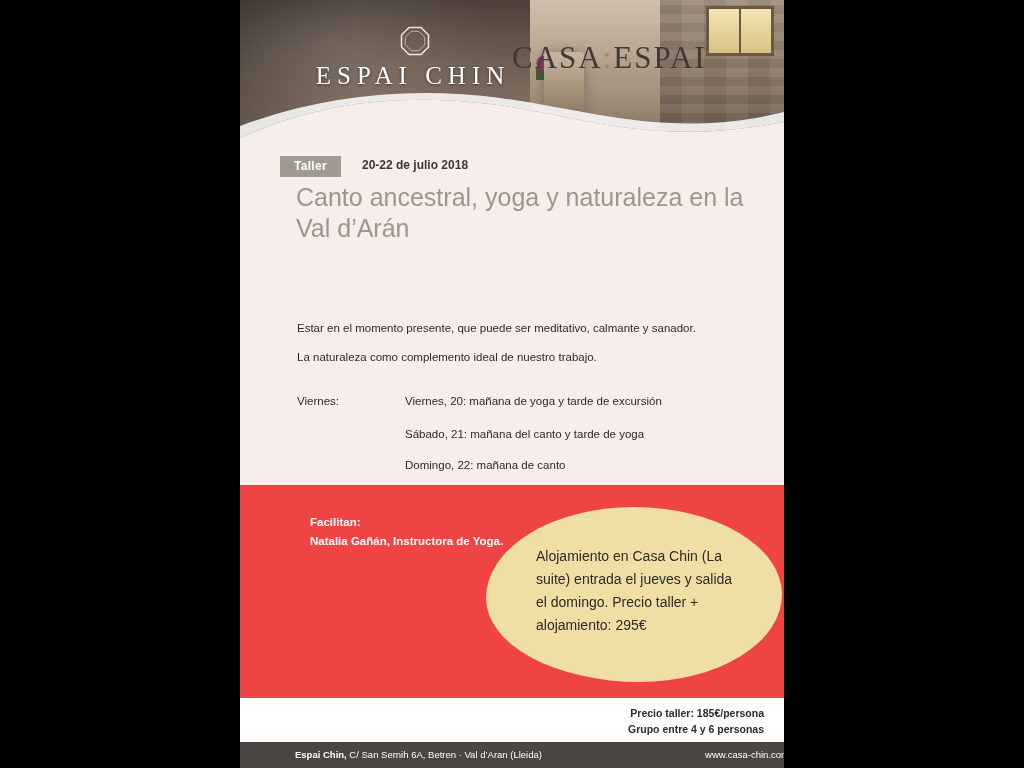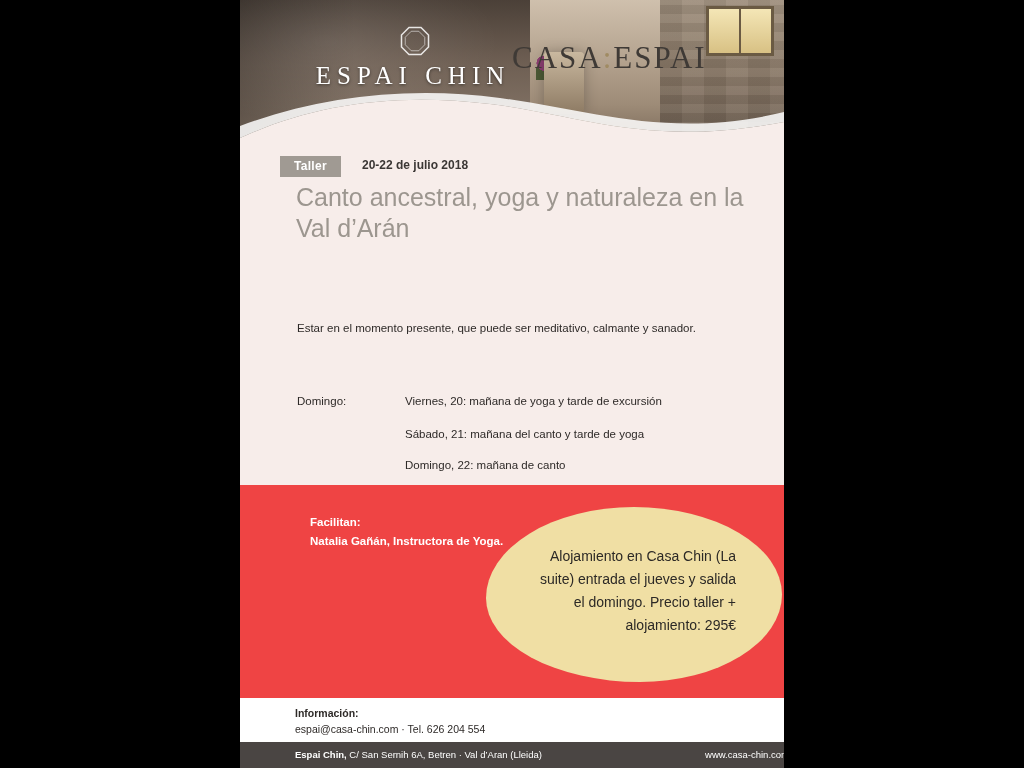--- a/index.html
+++ b/index.html
@@ -207,21 +207,21 @@
     position: absolute;
     left: 246px; top: 22px;
     width: 296px; height: 175px;
     background: #f0dfa4;
     border-radius: 50% 50% 48% 52% / 52% 50% 50% 48%;
   }
   .blob-text {
     position: absolute;
     left: 296px; top: 60px;
     width: 200px;
-    text-align: right;
+    text-align: left;
     color: #2c2926;
     font-size: 14px;
     line-height: 23px;
   }
 
   
   .footer-info {
     position: absolute;
     left: 0; top: 698px;
     width: 544px; height: 44px;
@@ -296,40 +296,41 @@
 
       <div class="logo-casa"><span>CASA</span><span class="sep">:</span><span>ESPAI</span></div>
     </div>
 
     <div class="body-area">
       <div class="badge">Taller</div>
       <div class="date">20-22 de julio 2018</div>
       <div class="title">Canto ancestral, yoga y naturaleza en la Val d’Arán</div>
 
       <div class="para" id="para2">Estar en el momento presente, que puede ser meditativo, calmante y sanador.</div>
-
-      <div class="prog-label">Domingo:</div>
+      <div class="para" id="para3">La naturaleza como complemento ideal de nuestro trabajo.</div>
+
+      <div class="prog-label">Viernes:</div>
       <div class="prog-item" id="prog0">Viernes, 20: mañana de yoga y tarde de excursión</div>
       <div class="prog-item" id="prog1">Sábado, 21: mañana del canto y tarde de yoga</div>
       <div class="prog-item" id="prog2">Domingo, 22: mañana de canto</div>
     </div>
 
     <div class="grey-area">
       <div class="facilitan">
         <div>Facilitan:</div>
         <div>Natalia Gañán, Instructora de Yoga.</div>
       </div>
       <div class="blob"></div>
       <div class="blob-text">Alojamiento en Casa Chin (La suite) entrada el jueves y salida el domingo. Precio taller + alojamiento: 295€</div>
     </div>
 
     <div class="footer-info">
-      <div class="info-left">
-        <div><b>Información:</b></div>
-        <div>espai@casa-chin.com · Tel. 626 204 554</div>
+      <div class="info-right">
+        <div>Precio taller: 185€/persona</div>
+        <div>Grupo entre 4 y 6 personas</div>
       </div>
     </div>
 
     <div class="footer-bar">
       <div class="bar-left"><b>Espai Chin,</b><span> C/ San Sernih 6A, Betren · Val d’Aran (Lleida)</span></div>
       <div class="bar-right">www.casa-chin.com</div>
     </div>
 
   </div>
 </div>

